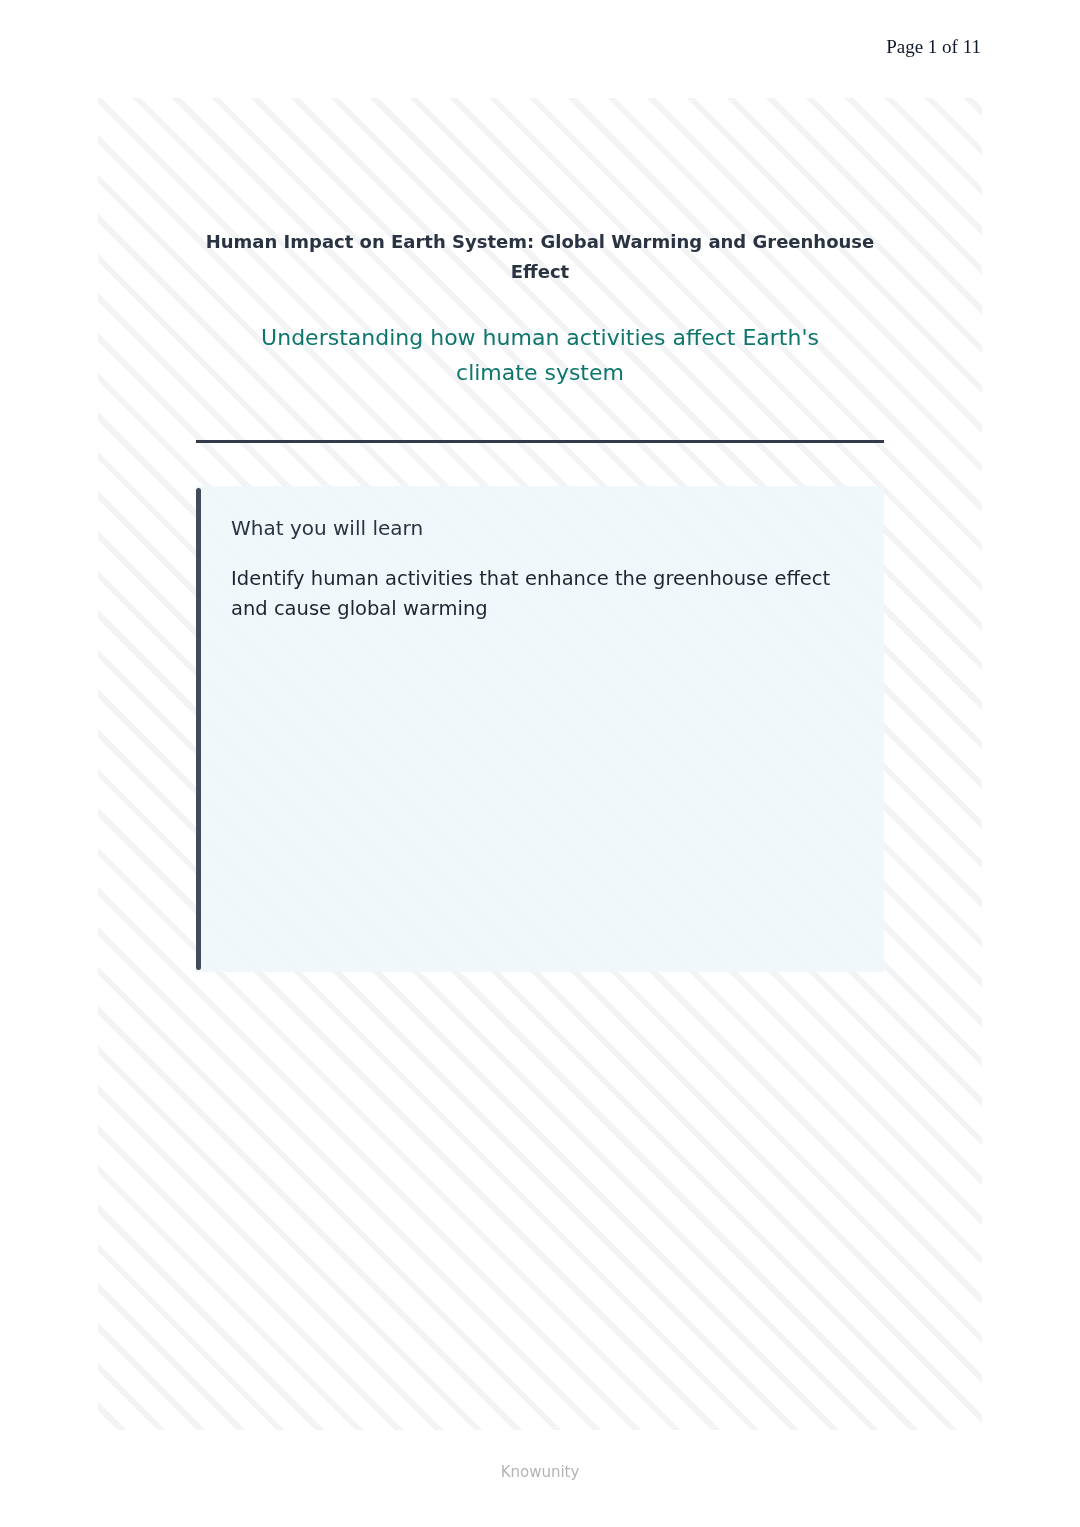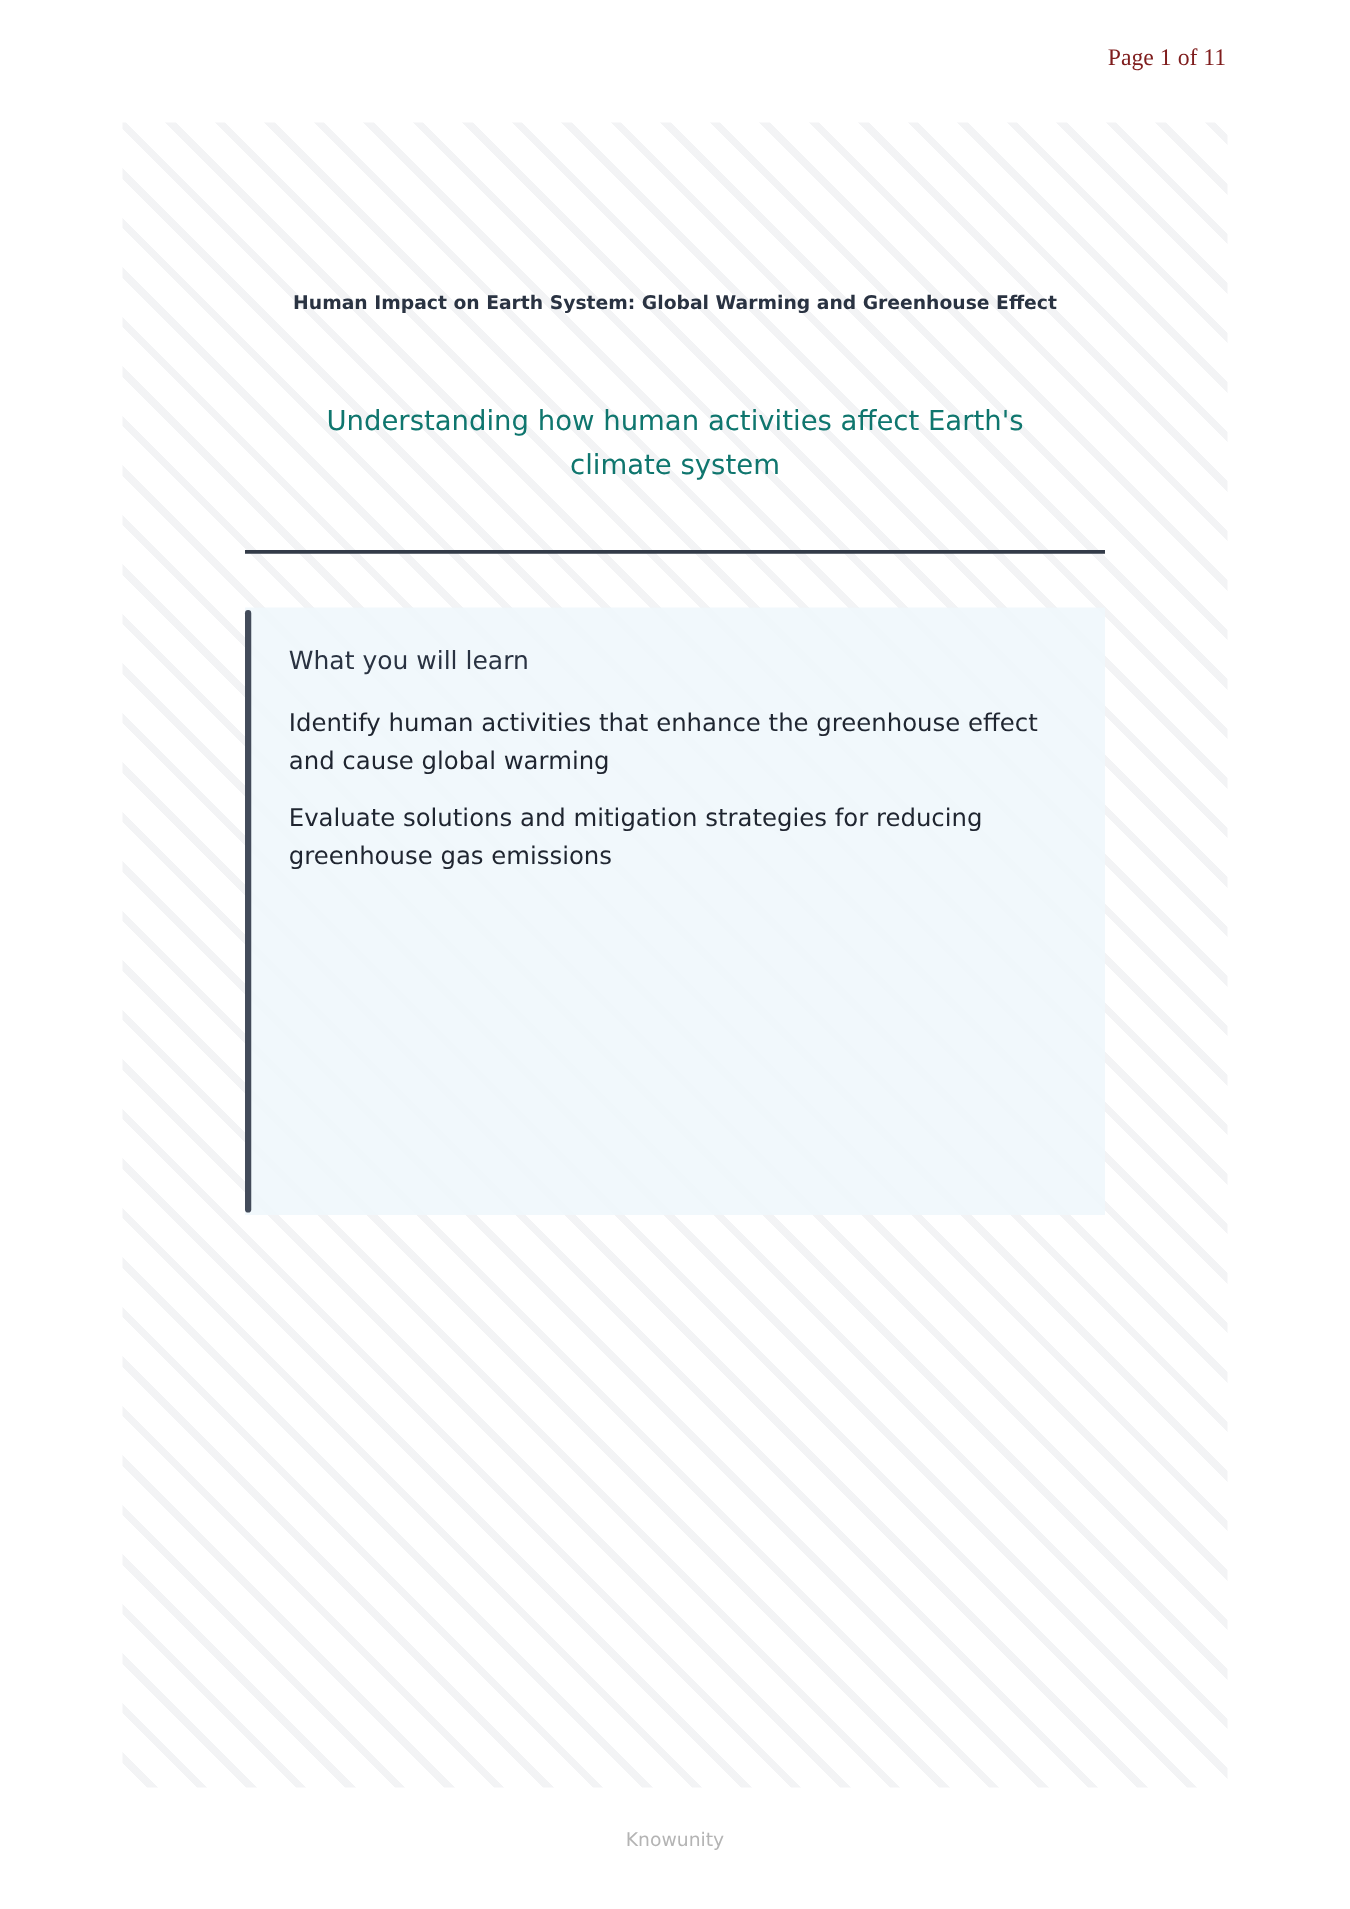--- a/index.html
+++ b/index.html
@@ -1,32 +1,32 @@
 <!DOCTYPE html>
 <html><head>
   <meta charset="utf-8">
   <style>
     html, body { margin: 0; padding: 0; background: #ffffff; }
     body { width: 1080px; height: 1527px; position: relative; overflow: hidden; font-family: "DejaVu Sans", "Liberation Sans", sans-serif; }
     .page-number {
       position: absolute; top: 36px; right: 99px;
       font-family: "Liberation Serif", "DejaVu Serif", serif;
-      font-size: 19px; color: #7f1d1d;
+      font-size: 19px; color: #0f172a;
     }
     .pattern {
       position: absolute; left: 98px; top: 98px; width: 884px; height: 1332px;
       background-image: repeating-linear-gradient(45deg,
         rgba(0,0,0,0) 0px, rgba(0,0,0,0) 14px,
         rgba(200,203,210,0.22) 14px, rgba(200,203,210,0.22) 20px,
         rgba(0,0,0,0) 20px, rgba(0,0,0,0) 28px);
     }
     .content { position: absolute; left: 196px; top: 0; width: 688px; }
     .title {
       position: absolute; top: 227px; left: 0; width: 688px;
-      text-align: center; font-weight: bold; font-size: 15px; line-height: 30px;
+      text-align: center; font-weight: bold; font-size: 18px; line-height: 30px;
       color: #2a3342;
     }
     .subtitle {
       position: absolute; top: 320px; left: 60px; width: 568px;
       text-align: center; font-size: 22px; line-height: 35px; color: #0f766e;
     }
     .divider {
       position: absolute; top: 440px; left: 0; width: 688px; height: 3px; background: #333b48;
     }
     .learn-box {
@@ -57,18 +57,17 @@
 <div class="content">
   <div class="title">Human Impact on Earth System: Global Warming and Greenhouse Effect</div>
   <div class="subtitle">Understanding how human activities affect Earth's climate system</div>
   <div class="divider"></div>
 
   <div class="learn-box">
     <div class="learn-bar"></div>
     <div class="learn-heading">What you will learn</div>
     <ul class="learn-list">
       <li class="learn-item">Identify human activities that enhance the greenhouse effect and cause global warming</li>
-      <li class="learn-item">Evaluate solutions and mitigation strategies for reducing greenhouse gas emissions</li>
     </ul>
   </div>
 </div>
 
 <div class="footer">Knowunity</div>
 
 </body></html>

